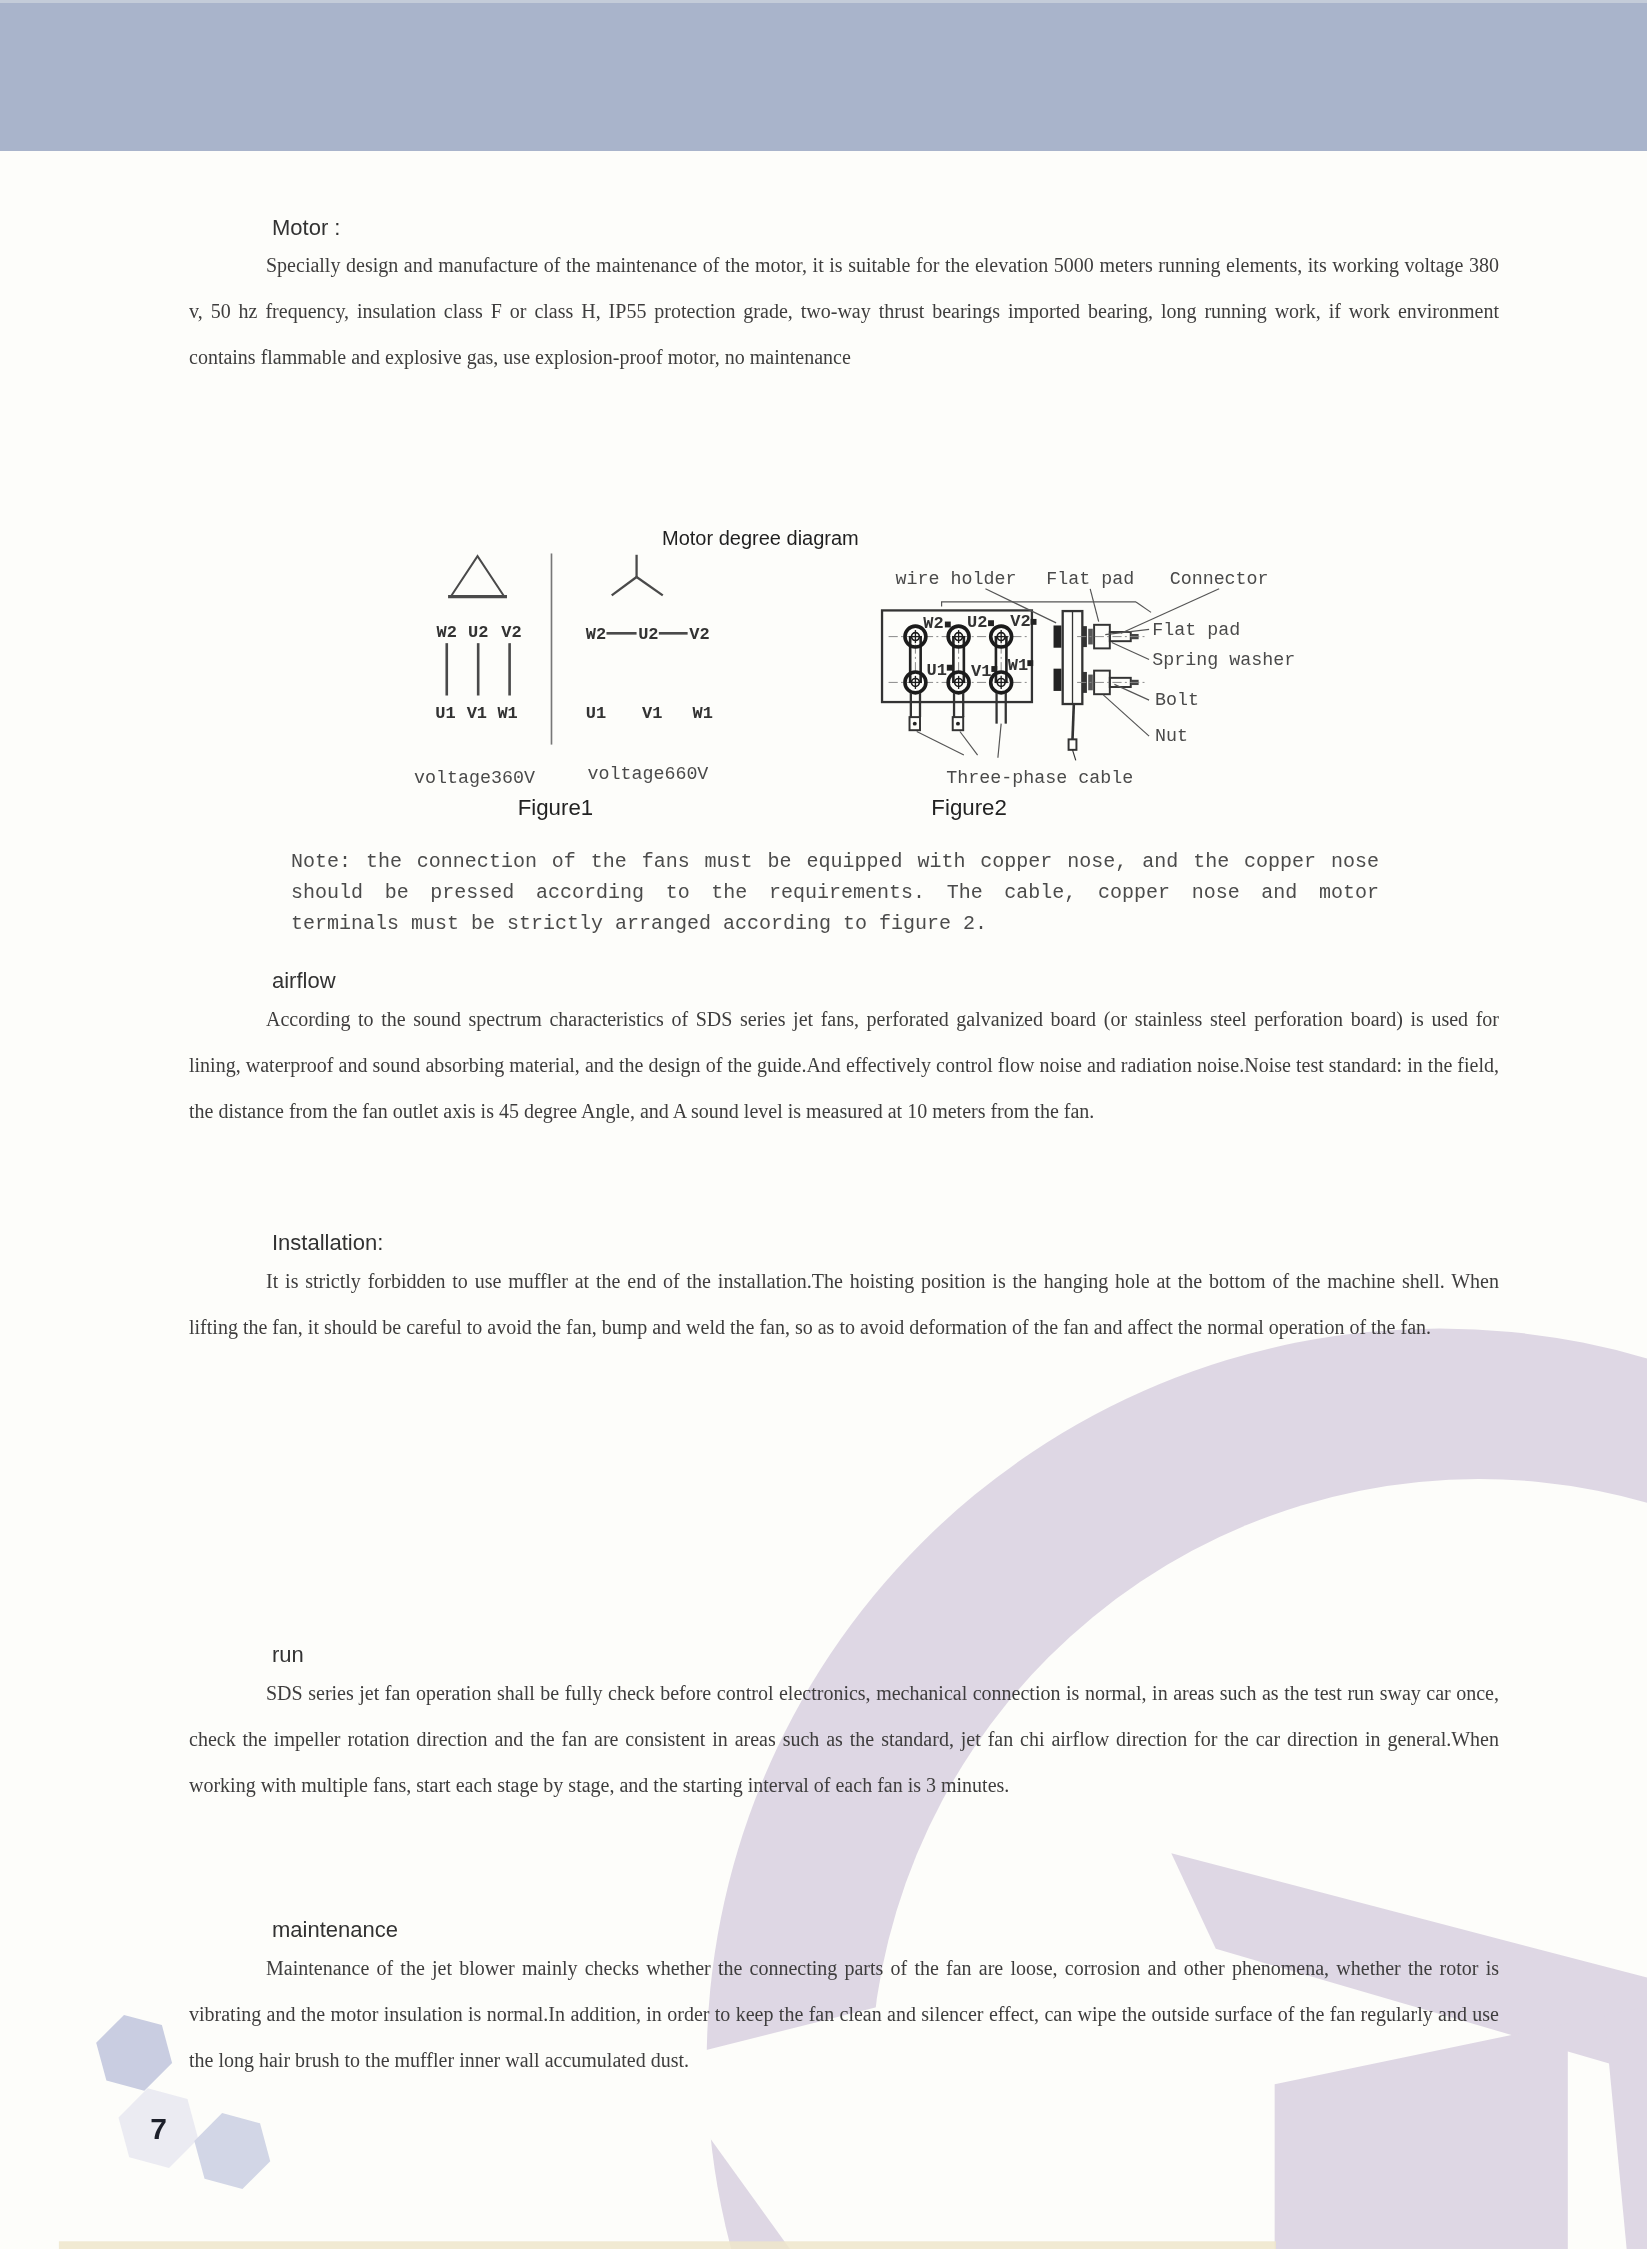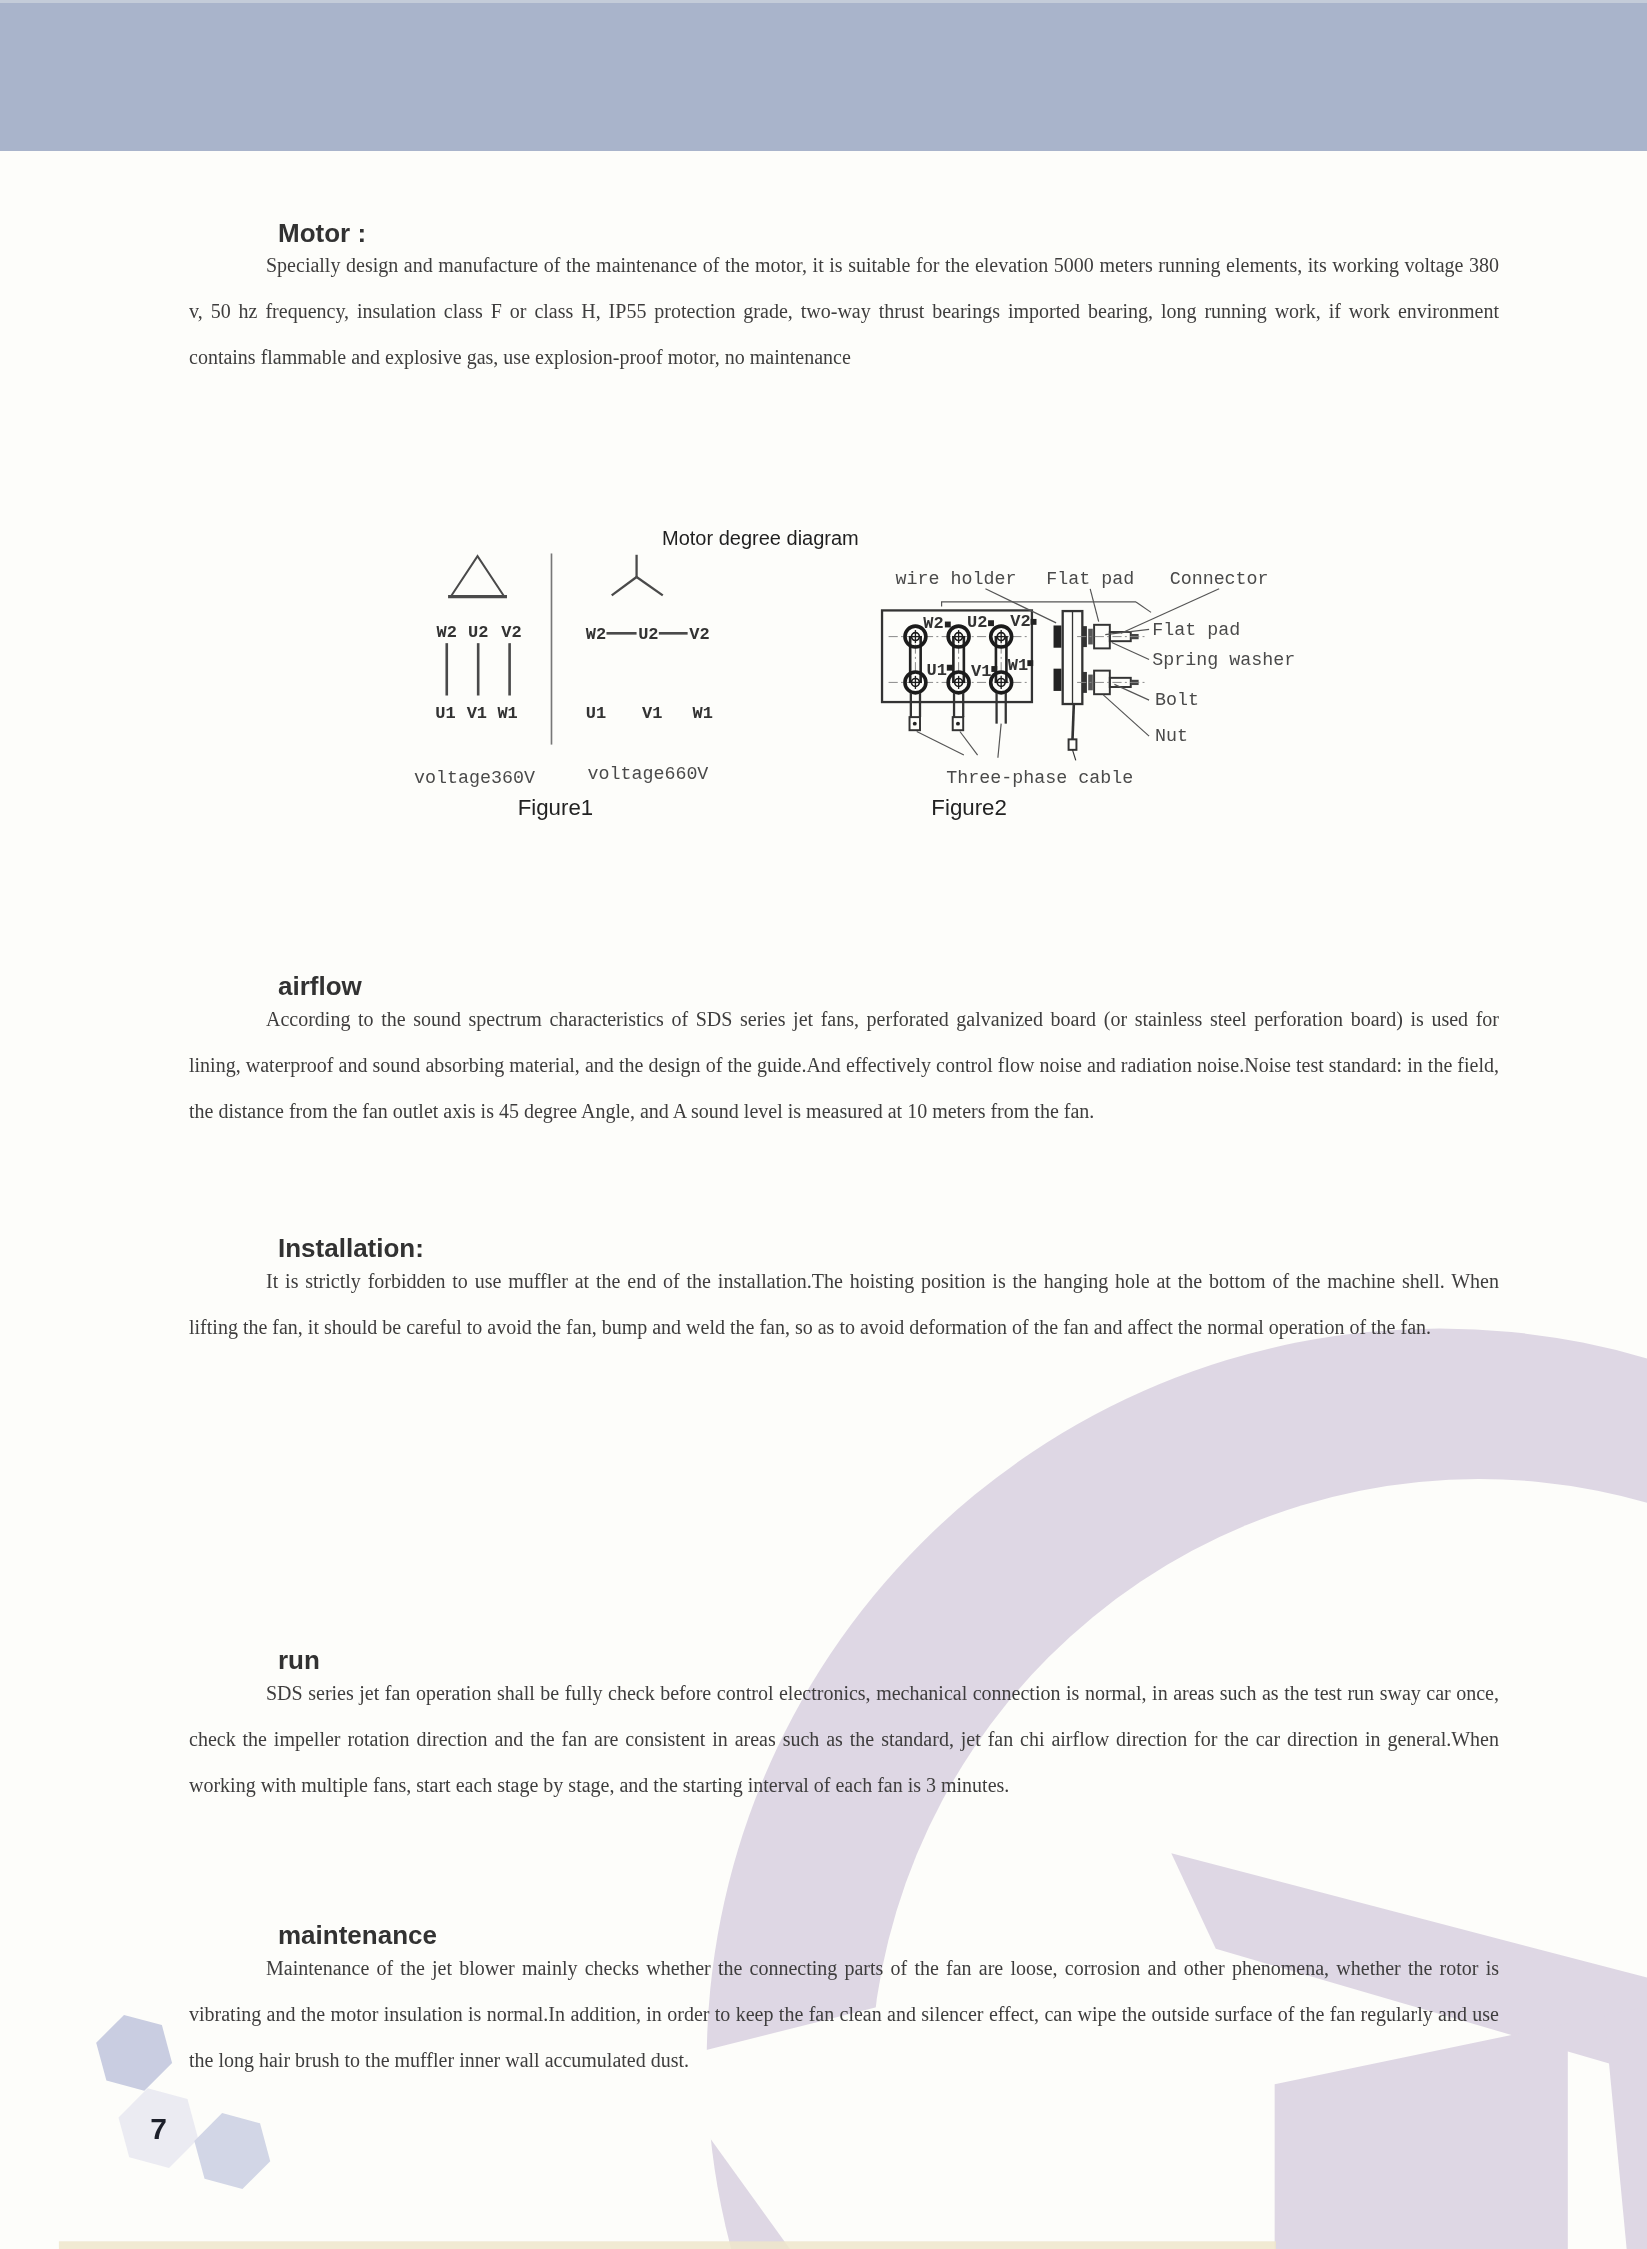--- a/index.html
+++ b/index.html
@@ -11,23 +11,23 @@
   
   .band {
     position:absolute; top:0; left:0; width:1647px; height:151px;
     background:#a9b4cb; border-top:3.9px solid #c4ccd9; box-sizing:border-box;
   }
   
   svg.wm { position:absolute; top:0; left:0; z-index:0; }
   
   .layer { position:absolute; top:0; left:0; width:1647px; height:2250px; z-index:1; }
   .hd {
-    position:absolute; left:264px; margin:14px;
-    font-family:"Liberation Sans", sans-serif; font-weight:700;
-    font-size:26px; line-height:31px; color:#323232;
+    position:absolute; left:264px; margin:8px;
+    font-family:"Liberation Sans", sans-serif; font-weight:400;
+    font-size:22px; line-height:31px; color:#323232;
   }
   .body-block {
     position:absolute; left:189px; width:1310px; margin:0;
     font-family:"Liberation Serif", serif; font-size:20px; line-height:46px;
     color:#3e3d3d; text-align:justify; text-indent:77px;
   }
   .body-block p { margin:0; text-indent:77px; }
   .fig-title {
     position:absolute; left:662px; top:527px;
     font-family:"Liberation Sans", sans-serif; font-size:20px; color:#1f1f1f;
@@ -261,20 +261,21 @@
       <text x="1065" y="62" text-anchor="middle">Flat pad</text>
       <text x="1262" y="62" text-anchor="middle">Connector</text>
       <text x="1160" y="140">Flat pad</text>
       <text x="1160" y="186">Spring washer</text>
       <text x="1164" y="248">Bolt</text>
       <text x="1164" y="303">Nut</text>
       <text x="988" y="366" text-anchor="middle">Three-phase cable</text>
       <text class="cap" x="880" y="415" text-anchor="middle">Figure2</text>
     </svg>
 
+    <div class="note-block">Note: the connection of the fans must be equipped with copper nose, and the copper nose should be pressed according to the requirements. The cable, copper nose and motor terminals must be strictly arranged according to figure 2.</div>
 
     <h2 class="hd" style="top:957px">airflow</h2>
     <p class="body-block" style="top:996px">According to the sound spectrum characteristics of SDS series jet fans, perforated galvanized board (or stainless steel perforation board) is used for lining, waterproof and sound absorbing material, and the design of the guide.And effectively control flow noise and radiation noise.Noise test standard: in the field, the distance from the fan outlet axis is 45 degree Angle, and A sound level is measured at 10 meters from the fan.</p>
 
     <h2 class="hd" style="top:1219px">Installation:</h2>
     <div class="body-block" style="top:1258px">
       <p>It is strictly forbidden to use muffler at the end of the installation.The hoisting position is the hanging hole at the bottom of the machine shell. When lifting the fan, it should be careful to avoid the fan, bump and weld the fan, so as to avoid deformation of the fan and affect the normal operation of the fan.</p>
     </div>
 
     <h2 class="hd" style="top:1631px">run</h2>

